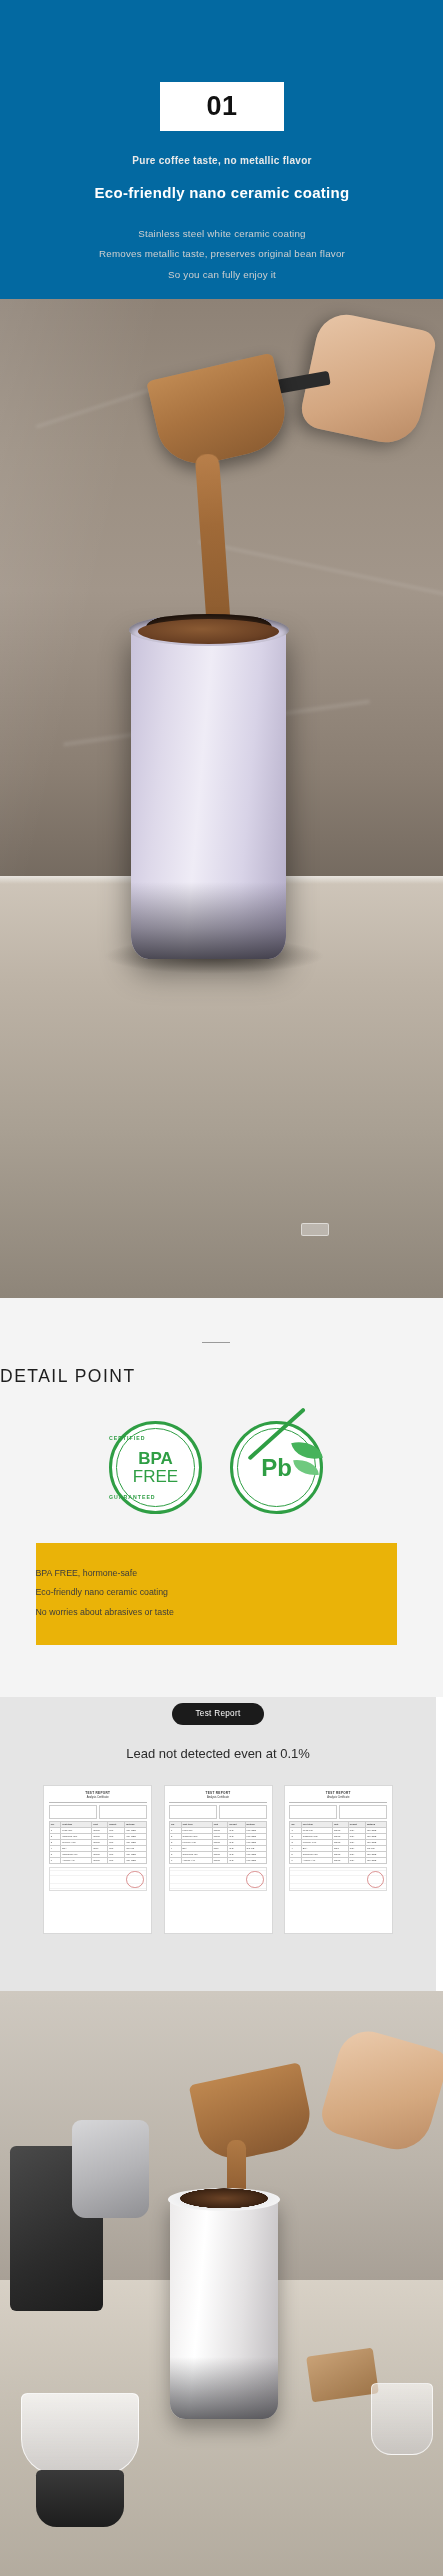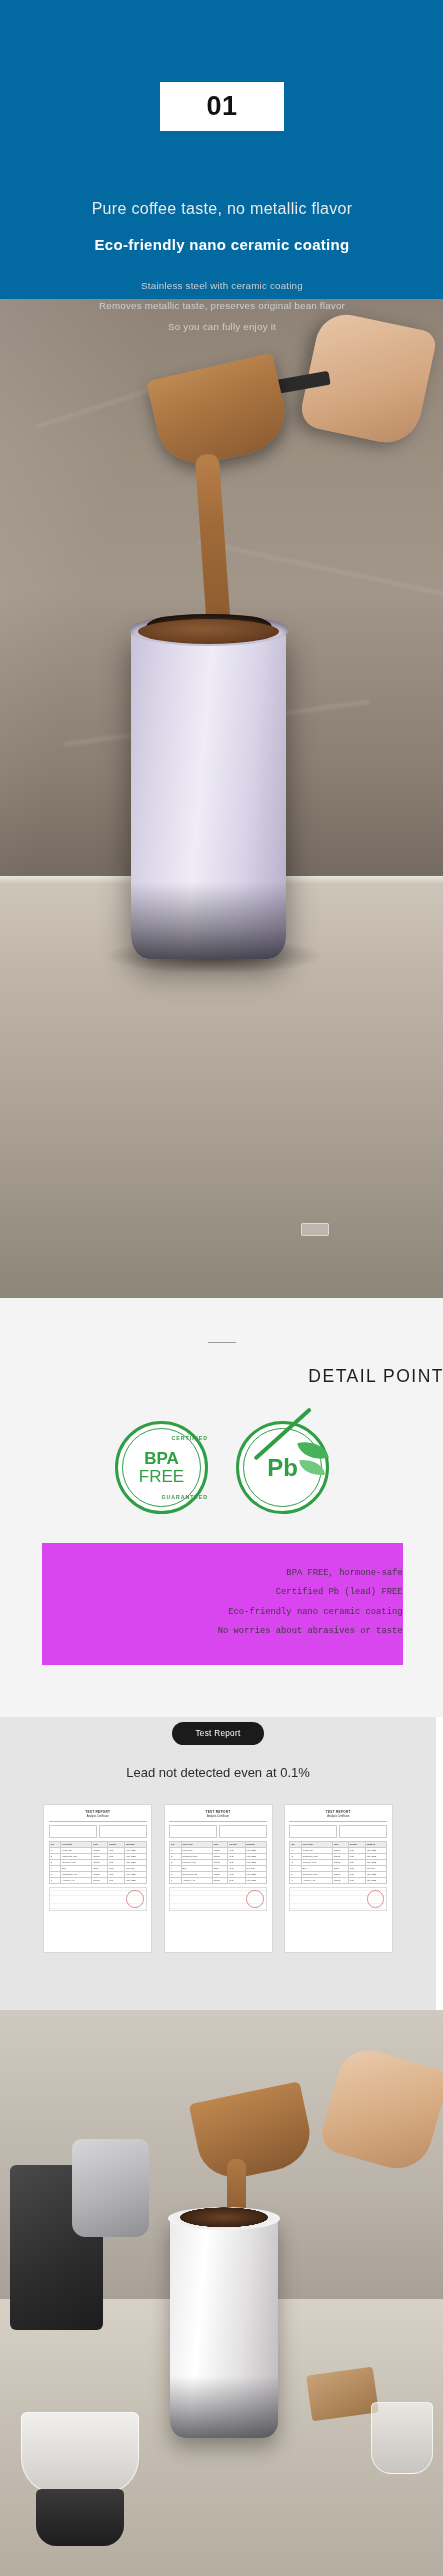--- a/index.html
+++ b/index.html
@@ -40,26 +40,25 @@
     letter-spacing: 0.5px;
   }
   .hero-copy {
     position: absolute;
     top: 155px; left: 0; width: 444px;
     text-align: center;
     z-index: 5;
     color: #ffffff;
   }
   .hero-line1 {
-    font-size: 16px;
-    font-weight: 400;
+    font-size: 10px;
+    font-weight: 700;
     color: #e9e9e9;
     margin-bottom: 17.5px;
     letter-spacing: 0.3px;
-    margin-top: 45px;
   }
   .hero-line2 {
     font-size: 15px;
     font-weight: 700;
     color: #ffffff;
     margin-bottom: 23px;
     letter-spacing: 0.3px;
   }
   .hero-sub {
     font-size: 9.8px;
@@ -165,22 +164,22 @@
     position:absolute; left: 103px; top: 639px; width: 222px; height: 36px;
     border-radius: 50%;
     background: radial-gradient(ellipse, rgba(40,34,28,.55) 0%, rgba(40,34,28,0) 70%);
   }
 
   
   .detail {
     position: relative;
     width: 444px;
     background: #f4f4f4;
-    padding: 44px 0 52px 0;
-    text-align: right;
+    padding: 44px 12px 52px 0;
+    text-align: left;
   }
   .detail-divider {
     width: 28px; height: 1px; background: #9a9a9a;
     margin: 0 auto 23px auto;
   }
   .detail-title {
     font-size: 17.5px; letter-spacing: 1.5px; color: #1e1e1e; font-weight: 400;
     margin-bottom: 34px;
   }
   .badge-row {
@@ -234,23 +233,22 @@
   }
   .leaf2 {
     position:absolute; right: 5.2px; top: 38px;
     width: 24px; height: 16.5px;
     background:#6fc97f;
     border-radius: 0 100% 0 100%;
     transform: rotate(-6deg);
   }
   .detail-card {
     width: 361px; margin: 0 auto;
-    background: #d946ef;
+    background: #eab308;
     padding: 20.6px 0 23px 0;
-    font-family: Liberation Mono, monospace;
   }
   .detail-card p {
     font-size: 8.8px; color: #3c3c3c; line-height: 19.6px;
   }
 
   
   .report {
     position: relative; width: 436px; background:#e5e5e5;
     padding: 5.2px 0 57px 0; text-align:center;
   }
@@ -416,21 +414,21 @@
       <div class="coffee-surface"></div>
     </div>
 
     <div class="hero-badge">
       <span>01</span>
     </div>
 
     <div class="hero-copy">
       <div class="hero-line1">Pure coffee taste, no metallic flavor</div>
       <div class="hero-line2">Eco-friendly nano ceramic coating</div>
-      <div class="hero-sub">Stainless steel with ceramic coating</div>
+      <div class="hero-sub">Stainless steel white ceramic coating</div>
       <div class="hero-sub">Removes metallic taste, preserves original bean flavor</div>
       <div class="hero-sub">So you can fully enjoy it</div>
     </div>
   </section>
 
   <section class="detail">
     <div class="detail-divider"></div>
     <h2 class="detail-title">DETAIL POINT</h2>
 
     <div class="badge-row">
@@ -452,21 +450,20 @@
         </div>
         <div class="pb-slash"></div>
         <div class="leaf"></div>
         <div class="leaf2"></div>
       </div>
 
     </div>
 
     <div class="detail-card">
       <p>BPA FREE, hormone-safe</p>
-      <p>Certified Pb (lead) FREE</p>
       <p>Eco-friendly nano ceramic coating</p>
       <p>No worries about abrasives or taste</p>
     </div>
   </section>
 
   <section class="report">
     <div class="report-pill">Test Report</div>
     <div class="report-note">Lead not detected even at 0.1%</div>
 
     <div class="report-docs">

